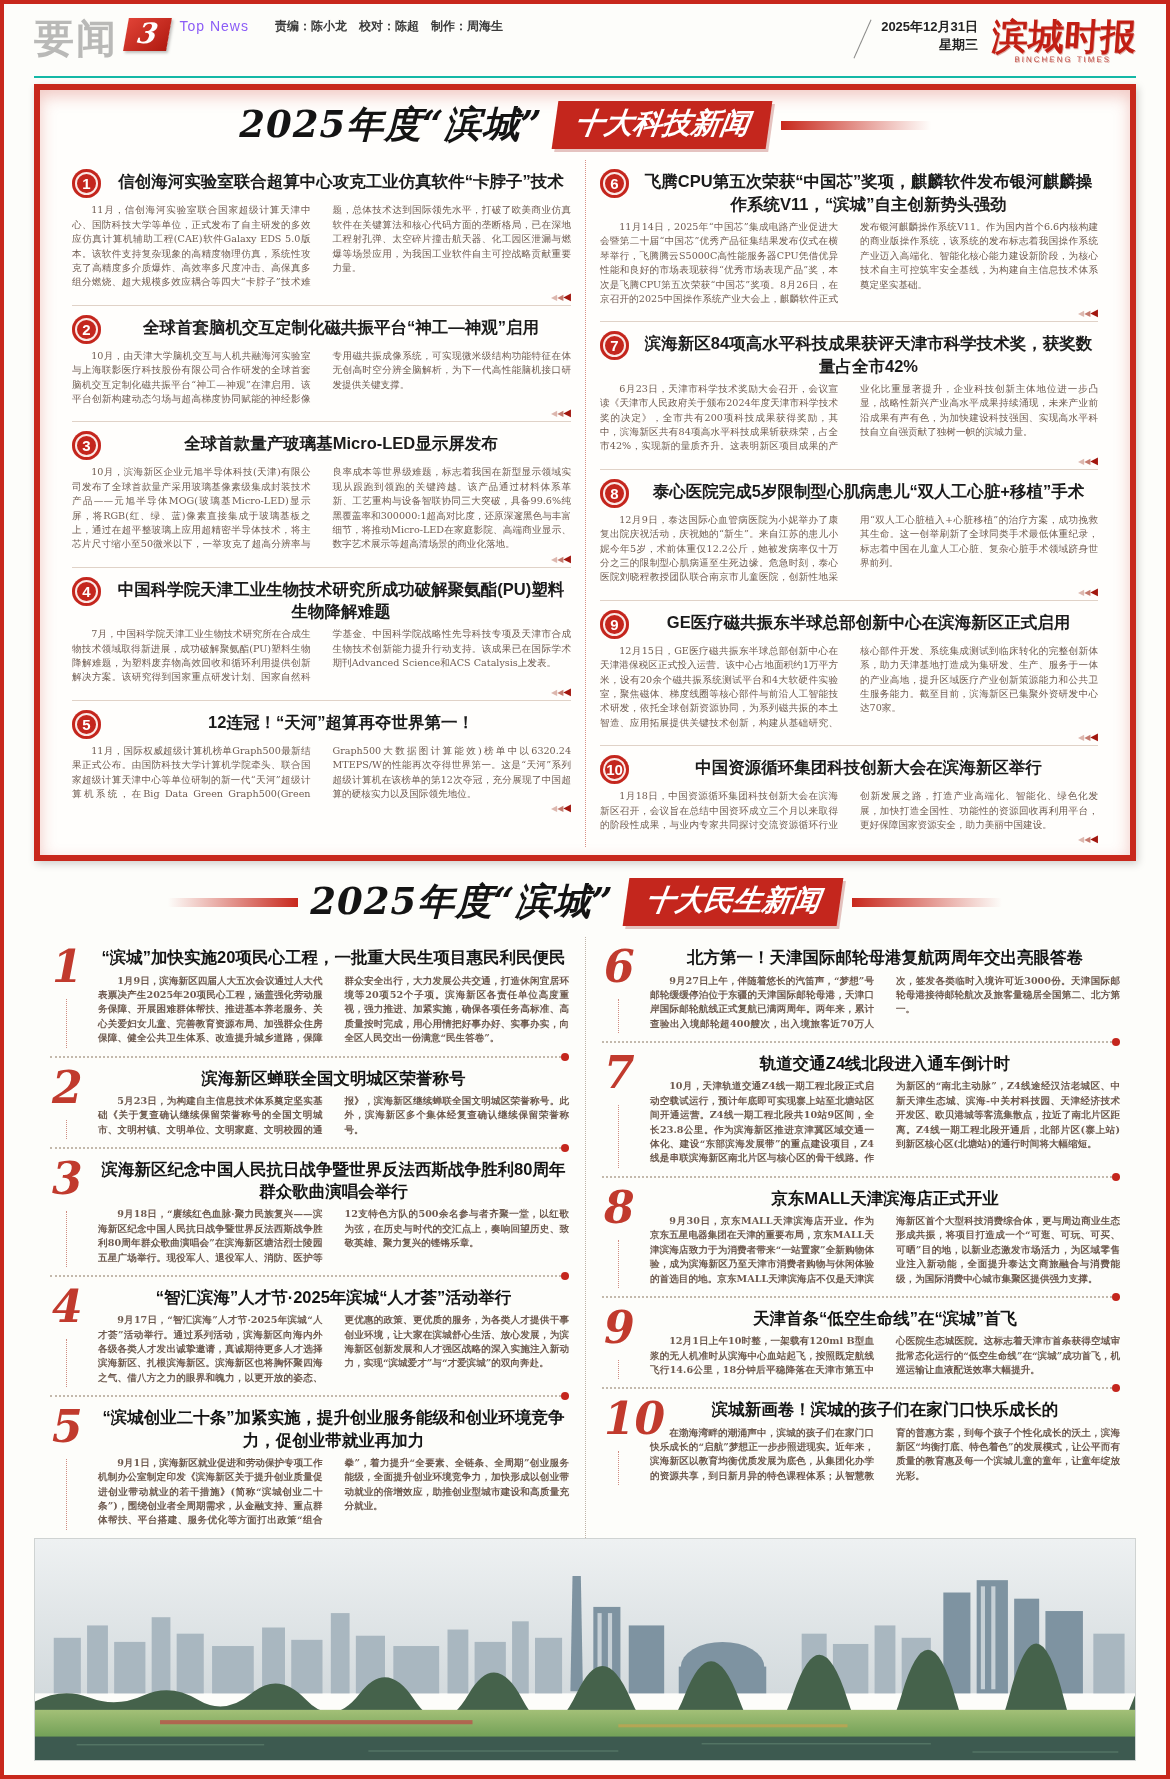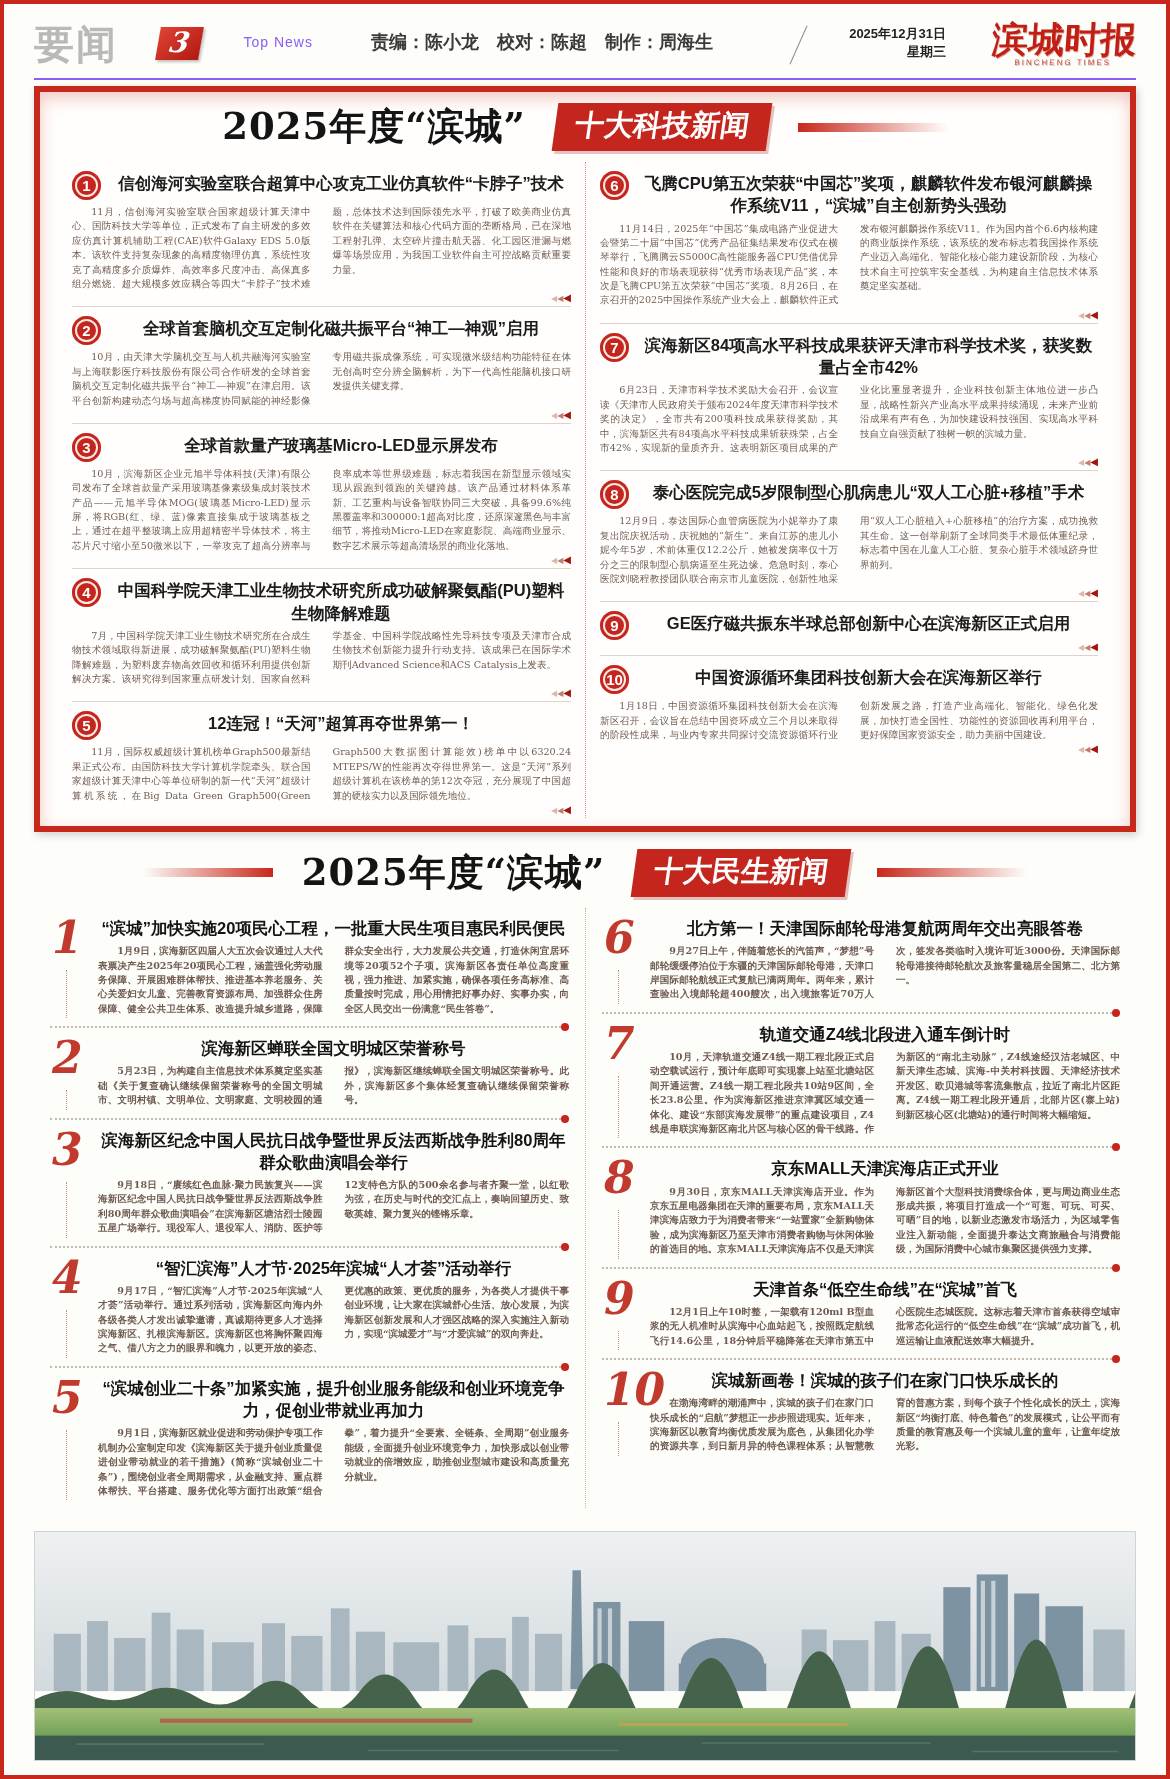--- a/index.html
+++ b/index.html
@@ -3,40 +3,40 @@
 <meta charset="utf-8">
 <style>
   html,body{margin:0;padding:0;background:#e9e7e2;}
   .page{
     width:1170px;height:1779px;box-sizing:border-box;margin:0 auto;
     background:#fdfdfa;border:4px solid #c8281c;position:relative;
     font-family:"Liberation Sans",sans-serif;display:flex;flex-direction:column;
     padding:10px 30px 14px;overflow:hidden;
   }
   
-  .header{display:flex;align-items:center;border-bottom:2px solid #8b5cf6;
-    padding:4px 0 8px;height:52px;gap:32px;}
+  .header{display:flex;align-items:flex-start;border-bottom:2px solid #14b8a6;
+    padding:4px 0 8px;height:52px;}
   .yaowen{font-size:40px;font-weight:bold;color:#b9b9b7;letter-spacing:2px;line-height:1;}
   .pagenum-box{display:inline-block;background:linear-gradient(135deg,#e04236,#b01a10);
     color:#fff;transform:skewX(-10deg);padding:1px 12px;margin:0 10px 2px 8px;
     box-shadow:2px 2px 3px rgba(0,0,0,.25);}
   .pagenum-box span{display:inline-block;font-family:"DejaVu Serif",serif;font-style:italic;
     font-weight:bold;font-size:28px;line-height:1.1;}
   .topnews{color:#8b5cf6;font-size:14px;margin:0 26px 4px 0;letter-spacing:1px;}
-  .credits{color:#3a3a3a;font-size:18px;font-weight:bold;margin-bottom:5px;}
+  .credits{color:#3a3a3a;font-size:12px;font-weight:bold;margin-bottom:5px;}
   .h-spacer{flex:1;}
   .slash{width:1px;height:42px;background:#8b8b89;transform:rotate(24deg);margin:0 18px -2px 0;}
   .date-block{text-align:right;font-size:13px;font-weight:bold;color:#222;
     line-height:1.35;margin:0 14px 2px 0;}
   .masthead{color:#c21f14;font-family:"DejaVu Serif",serif;font-weight:bold;
     font-size:36px;line-height:1;transform:skewX(-4deg);text-shadow:1px 1px 0 rgba(160,20,10,.35);}
   .masthead-en{font-size:8px;letter-spacing:2px;color:#c2544b;text-align:center;
     transform:none;font-family:"Liberation Sans",sans-serif;font-weight:normal;margin-top:2px;}
   
-  .sec-title-row{display:flex;align-items:center;justify-content:center;gap:29px;padding:6px 0 10px;}
+  .sec-title-row{display:flex;align-items:center;justify-content:center;gap:12px;padding:6px 0 10px;font-style:italic;}
   .grad-bar{height:9px;flex:0 0 130px;}
   .grad-bar.left{background:linear-gradient(to right,rgba(200,40,28,0),#c8281c);}
   .grad-bar.right{background:linear-gradient(to left,rgba(200,40,28,0),#c8281c);flex:0 0 150px;}
   .sec-title{font-family:"DejaVu Serif",serif;font-weight:bold;font-size:37px;color:#141414;letter-spacing:1px;}
   .sec-badge{background:#c4261d;color:#fff;font-weight:bold;font-size:29px;
     padding:3px 20px 5px;transform:skewX(-8deg);box-shadow:3px 3px 0 rgba(150,20,12,.25);}
   
   .tech-frame{border:6px solid #c8281c;box-shadow:inset 0 6px 16px rgba(200,40,28,.25),
     2px 3px 8px rgba(0,0,0,.18);padding:4px 18px 8px;margin-top:6px;background:#fffefc;}
   .cols{display:grid;grid-template-columns:1fr 1fr;}
@@ -180,20 +180,21 @@
           </div>
           <p class="t-body">12月9日，泰达国际心血管病医院为小妮举办了康复出院庆祝活动，庆祝她的“新生”。来自江苏的患儿小妮今年5岁，术前体重仅12.2公斤，她被发病率仅十万分之三的限制型心肌病逼至生死边缘。危急时刻，泰心医院刘晓程教授团队联合南京市儿童医院，创新性地采用“双人工心脏植入+心脏移植”的治疗方案，成功挽救其生命。这一创举刷新了全球同类手术最低体重纪录，标志着中国在儿童人工心脏、复杂心脏手术领域跻身世界前列。</p>
           <div class="end-arrows"><span>◀</span><span>◀</span><span>◀</span></div>
         </div>
 
         <div class="t-item">
           <div class="t-head">
             <div class="badge-circle">9</div>
             <h3 class="t-title">GE医疗磁共振东半球总部创新中心在滨海新区正式启用</h3>
           </div>
+          <p class="t-body">12月15日，GE医疗磁共振东半球总部创新中心在天津港保税区正式投入运营。该中心占地面积约1万平方米，设有20余个磁共振系统测试平台和4大软硬件实验室，聚焦磁体、梯度线圈等核心部件与前沿人工智能技术研发，依托全球创新资源协同，为系列磁共振的本土智造、应用拓展提供关键技术创新，构建从基础研究、核心部件开发、系统集成测试到临床转化的完整创新体系，助力天津基地打造成为集研发、生产、服务于一体的产业高地，提升区域医疗产业创新策源能力和公共卫生服务能力。截至目前，滨海新区已集聚外资研发中心达70家。</p>
           <div class="end-arrows"><span>◀</span><span>◀</span><span>◀</span></div>
         </div>
 
         <div class="t-item">
           <div class="t-head">
             <div class="badge-circle">10</div>
             <h3 class="t-title">中国资源循环集团科技创新大会在滨海新区举行</h3>
           </div>
           <p class="t-body">1月18日，中国资源循环集团科技创新大会在滨海新区召开，会议旨在总结中国资环成立三个月以来取得的阶段性成果，与业内专家共同探讨交流资源循环行业创新发展之路，打造产业高端化、智能化、绿色化发展，加快打造全国性、功能性的资源回收再利用平台，更好保障国家资源安全，助力美丽中国建设。</p>
           <div class="end-arrows"><span>◀</span><span>◀</span><span>◀</span></div>

